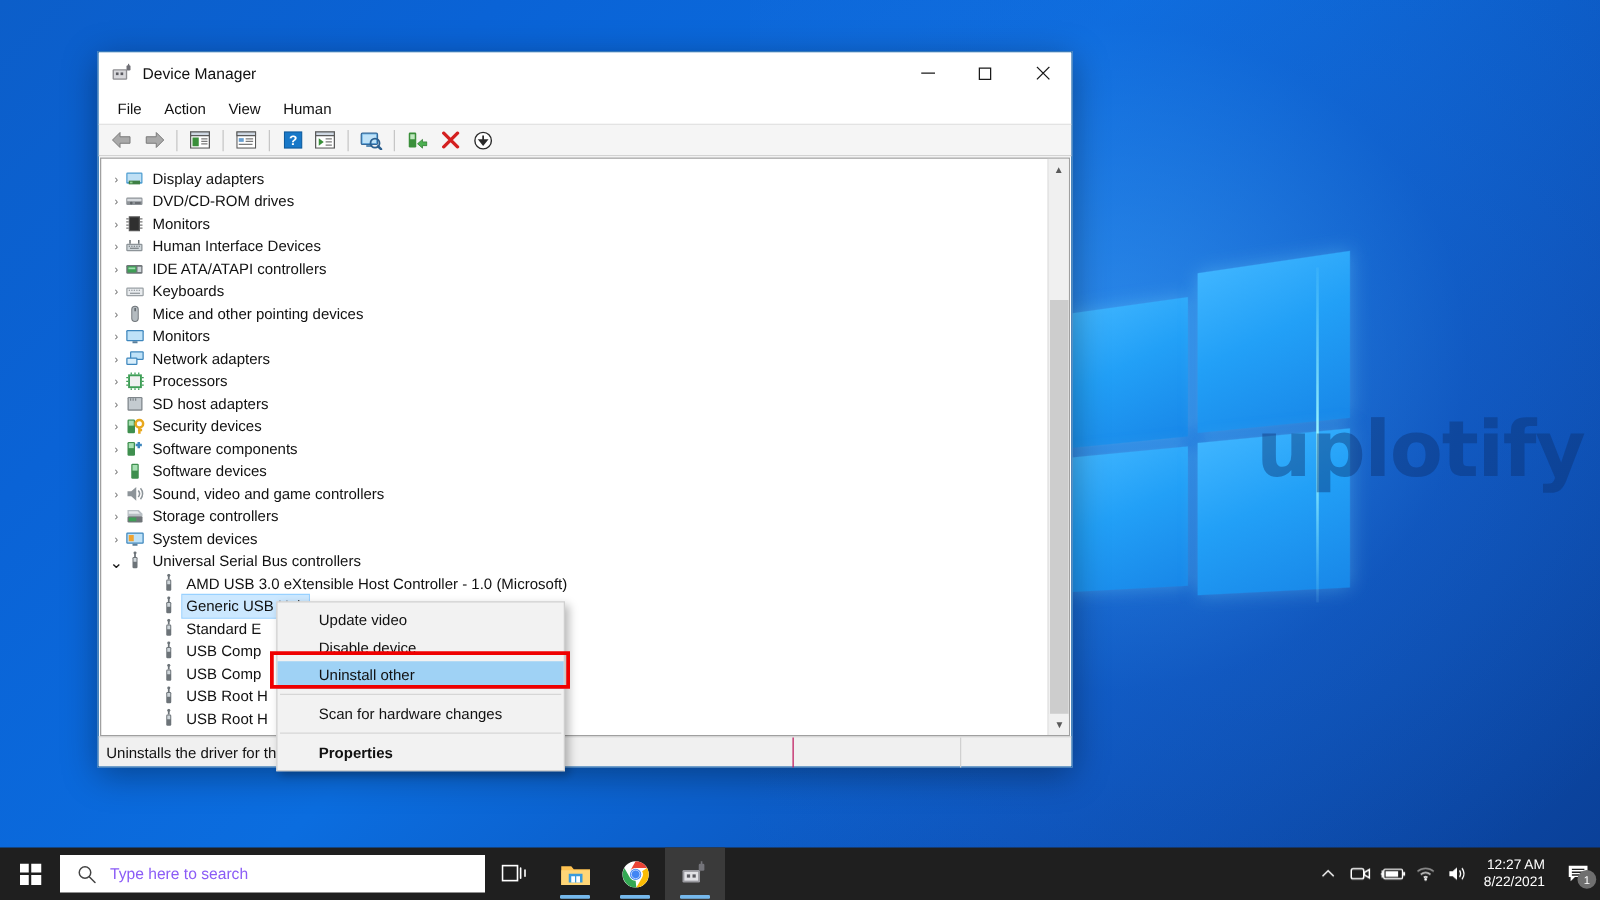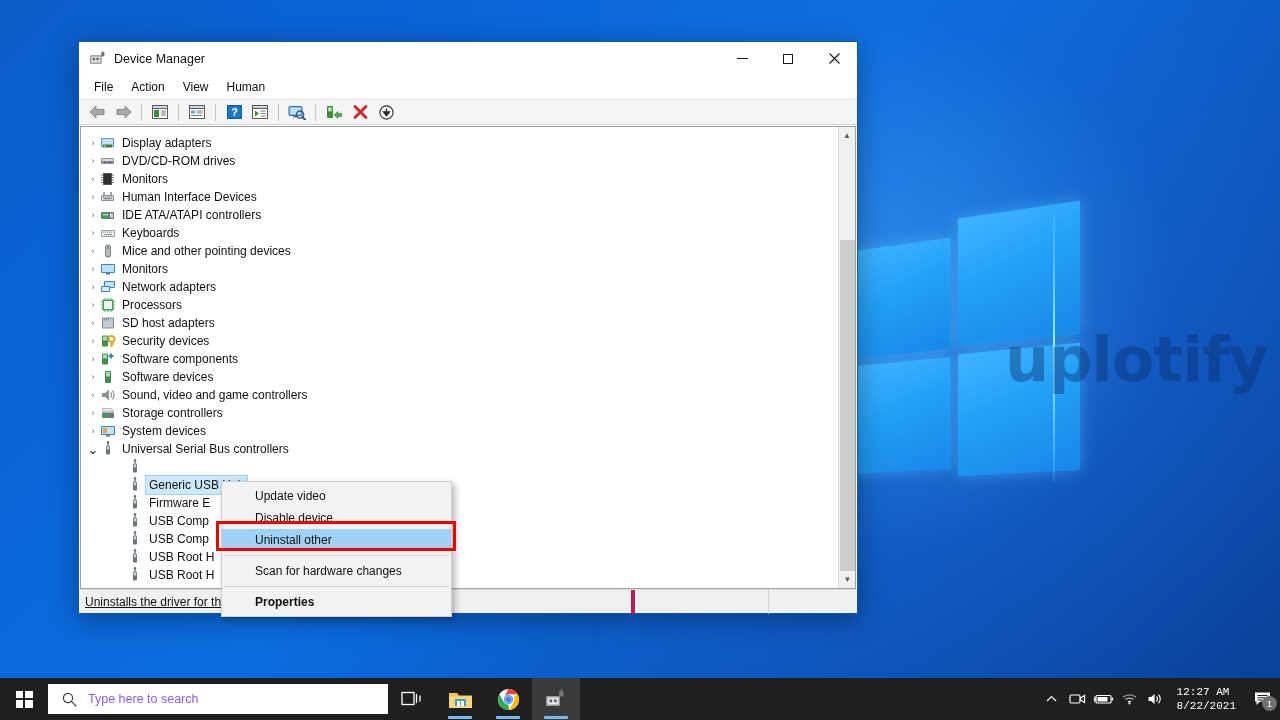--- a/index.html
+++ b/index.html
@@ -108,21 +108,21 @@
   }
   .sb-thumb {
     position:absolute; left:1px; width:15px; background:#cdcdcd; cursor:default;
   }
 
   .statusbar {
     height:24px; background:#f0f0f0; border-top:1px solid #dcdcdc;
     display:flex; align-items:center; font-size:12px; color:#111; flex:0 0 auto;
   }
   .sb-cell { height:24px; display:flex; align-items:center; padding-left:6px; }
-  .sb-cell.main { flex:1 1 auto; border-right:4px solid #be185d;text-decoration:underline; }
+  .sb-cell.main { flex:1 1 auto; border-right:1px solid #be185d; }
   .sb-cell.mid  { width:134px; border-right:1px solid #d0d0d0; }
   .sb-cell.end  { width:88px; }
 
   
   #ctxmenu {
     position:absolute; left:221px; top:481px; width:231px;
     background:#f2f2f2; border:1px solid #cfcfcf;
     box-shadow:3px 3px 7px rgba(0,0,0,.28); padding:3px 0; z-index:40;
     font-size:12px; color:#111;
   }
@@ -149,21 +149,21 @@
   }
   .search-ph { font-size:12.5px; color:#8b5cf6; }
   .tb-icon { width:48px; height:42px; display:flex; align-items:center; justify-content:center; position:relative; cursor:default; }
   .tb-icon.active { background:#3a3a3a; }
   .tb-icon.running::after, .tb-icon.active::after {
     content:""; position:absolute; bottom:1px; left:12px; width:24px; height:3px;
     background:#76b9ed; border-radius:1px;
   }
   #tray { margin-left:auto; display:flex; align-items:center; height:42px; }
   .tray-ico { width:26px; height:42px; display:flex; align-items:center; justify-content:center; color:#fff; cursor:default; }
-  .clock { color:#fff; font-size:11px; line-height:14px; text-align:left; padding:0 10px 0 8px; cursor:default;font-family:Liberation Mono, monospace; }
+  .clock { color:#fff; font-size:11px; line-height:14px; text-align:right; padding:0 10px 0 8px; cursor:default; }
   .notif { width:34px; height:42px; display:flex; align-items:center; justify-content:center; position:relative; cursor:default; }
   .notif-badge {
     position:absolute; right:3px; bottom:9px; width:15px; height:15px; border-radius:50%;
     background:#6f6f6f; color:#fff; font-size:9px; display:flex; align-items:center; justify-content:center;
   }
 </style>
 </head>
 <body>
 
 <div id="desktop">
@@ -458,38 +458,39 @@
             </svg>
             <span class="lbl">Universal Serial Bus controllers</span>
           </div>
           <div class="trow child">
             <svg class="ico" viewBox="0 0 16 16">
               <rect x="6" y="4.5" width="4" height="9" rx="1" fill="#6c7378"></rect>
               <rect x="6.8" y="5.4" width="2.4" height="3" fill="#cfd6da"></rect>
               <path d="M8 4.5 V1.4" stroke="#6c7378" stroke-width="1.4"></path>
               <circle cx="8" cy="1.2" r="1.2" fill="#6c7378"></circle>
             </svg>
+            <span class="lbl">AMD USB 3.0 eXtensible Host Controller - 1.0 (Microsoft)</span>
           </div>
           <div class="trow child sel">
             <svg class="ico" viewBox="0 0 16 16">
               <rect x="6" y="4.5" width="4" height="9" rx="1" fill="#6c7378"></rect>
               <rect x="6.8" y="5.4" width="2.4" height="3" fill="#cfd6da"></rect>
               <path d="M8 4.5 V1.4" stroke="#6c7378" stroke-width="1.4"></path>
               <circle cx="8" cy="1.2" r="1.2" fill="#6c7378"></circle>
             </svg>
             <span class="lbl">Generic USB Hub</span>
           </div>
           <div class="trow child">
             <svg class="ico" viewBox="0 0 16 16">
               <rect x="6" y="4.5" width="4" height="9" rx="1" fill="#6c7378"></rect>
               <rect x="6.8" y="5.4" width="2.4" height="3" fill="#cfd6da"></rect>
               <path d="M8 4.5 V1.4" stroke="#6c7378" stroke-width="1.4"></path>
               <circle cx="8" cy="1.2" r="1.2" fill="#6c7378"></circle>
             </svg>
-            <span class="lbl">Firmware E</span>
+            <span class="lbl">Standard E</span>
           </div>
           <div class="trow child">
             <svg class="ico" viewBox="0 0 16 16">
               <rect x="6" y="4.5" width="4" height="9" rx="1" fill="#6c7378"></rect>
               <rect x="6.8" y="5.4" width="2.4" height="3" fill="#cfd6da"></rect>
               <path d="M8 4.5 V1.4" stroke="#6c7378" stroke-width="1.4"></path>
               <circle cx="8" cy="1.2" r="1.2" fill="#6c7378"></circle>
             </svg>
             <span class="lbl">USB Comp</span>
           </div>

